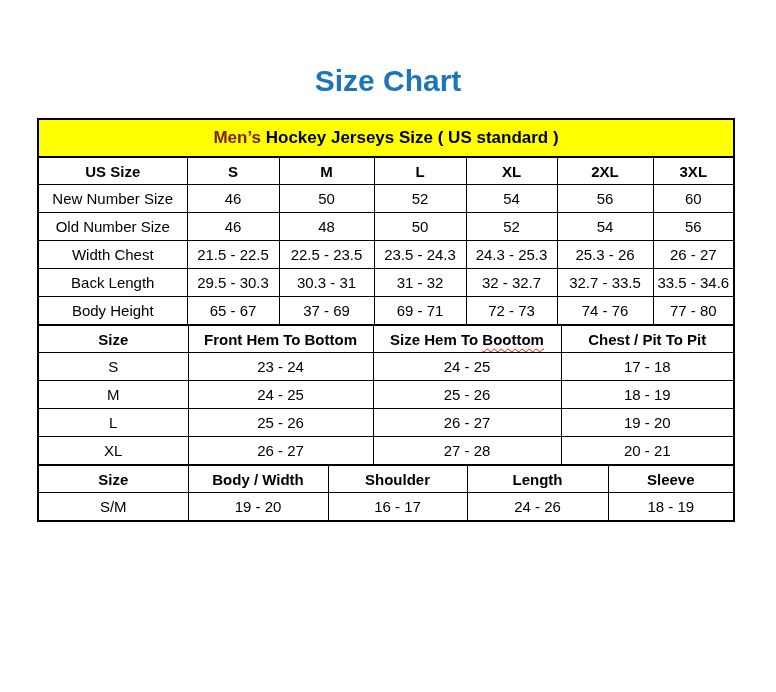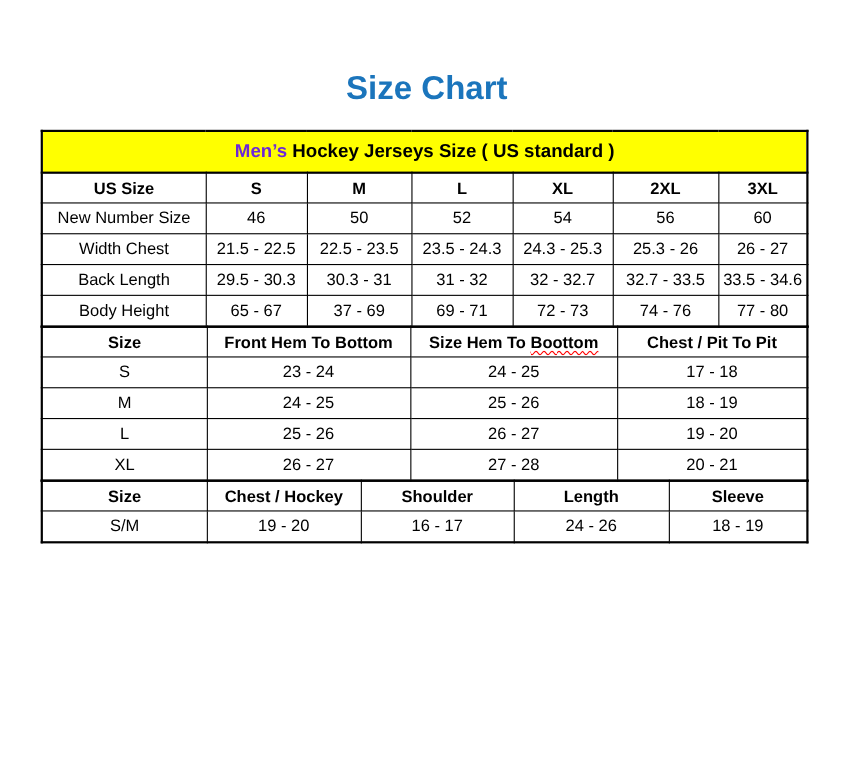--- a/index.html
+++ b/index.html
@@ -46,21 +46,21 @@
     overflow: hidden;
     white-space: nowrap;
   }
   tr.section td {
     background: #ffff00;
     font-weight: bold;
     font-size: 17px;
     height: 36px;
     border: 2px solid #000000;
   }
-  tr.section .accent { color: #6d28d9; }
+  tr.section .accent { color: #7f1d1d; }
   tr.colhead td { font-weight: bold; height: 26px; text-align: center; }
   tr.datarow td { height: 27px; font-weight: normal; }
   td.bold { font-weight: bold; }
   .typo {
     text-decoration: underline;
     text-decoration-style: wavy;
     text-decoration-color: #ff0000;
     text-decoration-thickness: 1px;
     text-underline-offset: 3px;
   }
@@ -100,20 +100,29 @@
       <tr class="datarow">
         <td>New Number Size</td>
         <td>46</td>
         <td>50</td>
         <td>52</td>
         <td>54</td>
         <td>56</td>
         <td>60</td>
       </tr>
       <tr class="datarow">
+        <td>Old Number Size</td>
+        <td>46</td>
+        <td>48</td>
+        <td>50</td>
+        <td>52</td>
+        <td>54</td>
+        <td>56</td>
+      </tr>
+      <tr class="datarow">
         <td>Width Chest</td>
         <td>21.5 - 22.5</td>
         <td>22.5 - 23.5</td>
         <td>23.5 - 24.3</td>
         <td>24.3 - 25.3</td>
         <td>25.3 - 26</td>
         <td>26 - 27</td>
       </tr>
       <tr class="datarow">
         <td>Back Length</td>
@@ -181,21 +190,21 @@
       <colgroup>
         <col style="width:150px">
           <col style="width:140px">
           <col style="width:139px">
           <col style="width:141px">
           <col style="width:126px">
       </colgroup>
       <tbody>
       <tr class="colhead">
         <td>Size</td>
-        <td>Chest / Hockey</td>
+        <td>Body / Width</td>
         <td>Shoulder</td>
         <td>Length</td>
         <td>Sleeve</td>
       </tr>
       <tr class="datarow">
         <td class="bold">S/M</td>
         <td>19 - 20</td>
         <td>16 - 17</td>
         <td>24 - 26</td>
         <td>18 - 19</td>

